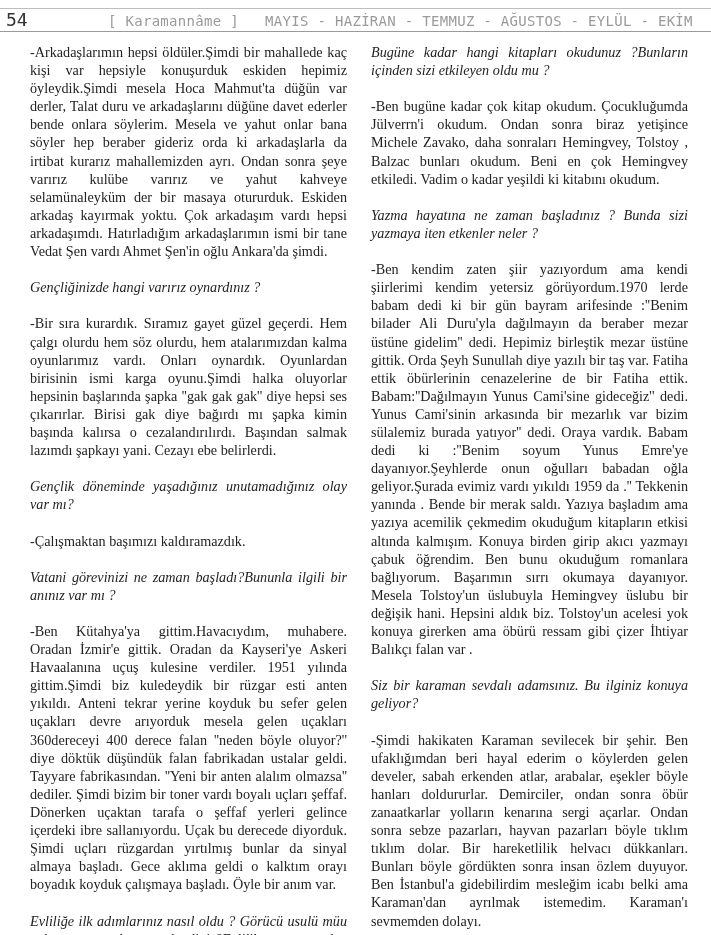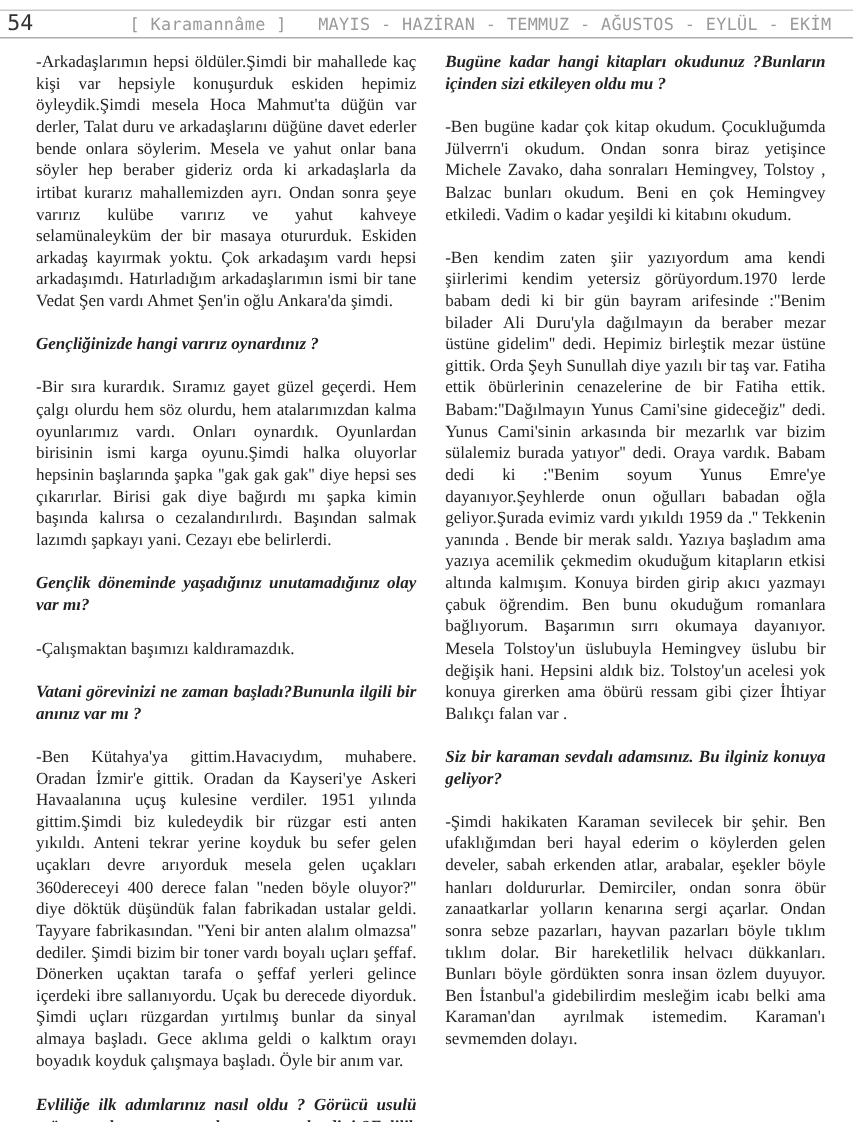--- a/index.html
+++ b/index.html
@@ -5,21 +5,21 @@
   html, body { margin:0; padding:0; background:#ffffff; }
   body { width:711px; height:935px; position:relative; overflow:hidden; font-family:"Liberation Serif", "DejaVu Serif", serif; color:#222; }
   .header { position:absolute; left:0; top:0; width:711px; height:36px;text-align:right; }
   .rule-top { position:absolute; left:0; top:8px; width:711px; height:1px; background:#bdbdbd; }
   .rule-bot { position:absolute; left:0; top:31px; width:711px; height:1px; background:#9a9a9a; }
   .page-num { position:absolute; left:6px; top:9px; font-family:"DejaVu Sans Mono", monospace; font-size:18px; color:#333; letter-spacing:0px; }
   .running { position:absolute; left:108px; top:13px; font-family:"DejaVu Sans Mono", monospace; font-size:14px; color:#9a9a9a; letter-spacing:0.3px; white-space:pre; }
   .col { position:absolute; top:43px; width:317px; font-size:14.2px; line-height:18.1px; text-align:justify; }
   .col.left { left:30px; }
   .col.right { left:371px; }
-  .q { font-style:italic; margin:0 0 18.1px 0;font-weight:bold; }
+  .q { font-style:italic; margin:0 0 18.1px 0; }
   .a { margin:0 0 18.1px 0; }
   p { margin:0; }
 </style>
 </head>
 <body>
 
 <div class="header">
   <div class="rule-top"></div>
   <div class="page-num">54</div>
   <div class="running">[ Karamannâme ]   MAYIS - HAZİRAN - TEMMUZ - AĞUSTOS - EYLÜL - EKİM  2014</div>
@@ -34,17 +34,18 @@
   <p class="a">-Çalışmaktan başımızı kaldıramazdık.</p>
   <p class="q">Vatani görevinizi ne zaman başladı?Bununla ilgili bir anınız var mı ?</p>
   <p class="a">-Ben Kütahya'ya gittim.Havacıydım, muhabere. Oradan İzmir'e gittik. Oradan da Kayseri'ye Askeri Havaalanına uçuş kulesine verdiler. 1951 yılında gittim.Şimdi biz kuledeydik bir rüzgar esti anten yıkıldı. Anteni tekrar yerine koyduk bu sefer gelen uçakları devre arıyorduk mesela gelen uçakları 360dereceyi 400 derece falan ''neden böyle oluyor?'' diye döktük düşündük falan fabrikadan ustalar geldi. Tayyare fabrikasından. ''Yeni bir anten alalım olmazsa'' dediler. Şimdi bizim bir toner vardı boyalı uçları şeffaf. Dönerken uçaktan tarafa o şeffaf yerleri gelince içerdeki ibre sallanıyordu. Uçak bu derecede diyorduk. Şimdi uçları rüzgardan yırtılmış bunlar da sinyal almaya başladı. Gece aklıma geldi o kalktım orayı boyadık  koyduk çalışmaya başladı. Öyle bir anım var.</p>
   <p class="q">Evliliğe ilk adımlarınız nasıl oldu ? Görücü usulü müu yoksa tanışarak mı evlendiniz?Evlilik yaşantınızdan kısaca bahseder misiniz?</p>
 
 </div>
 
 <div class="col right">
   <p class="q">Bugüne kadar hangi kitapları okudunuz ?Bunların içinden sizi etkileyen oldu mu ?</p>
   <p class="a">-Ben bugüne kadar çok kitap okudum. Çocukluğumda Jülverrn'i okudum. Ondan sonra biraz yetişince Michele Zavako, daha sonraları Hemingvey, Tolstoy , Balzac bunları okudum. Beni en çok Hemingvey etkiledi. Vadim o kadar yeşildi  ki kitabını okudum.</p>
+  <p class="q">Yazma hayatına ne zaman başladınız ? Bunda sizi yazmaya iten etkenler neler ?</p>
   <p class="a">-Ben kendim zaten şiir yazıyordum ama kendi şiirlerimi kendim yetersiz görüyordum.1970 lerde babam dedi ki bir gün bayram arifesinde :''Benim bilader   Ali Duru'yla dağılmayın da beraber mezar üstüne gidelim'' dedi. Hepimiz birleştik mezar üstüne gittik. Orda Şeyh Sunullah diye yazılı bir taş var. Fatiha ettik öbürlerinin cenazelerine de bir Fatiha ettik. Babam:''Dağılmayın Yunus Cami'sine gideceğiz'' dedi. Yunus Cami'sinin arkasında bir mezarlık var bizim sülalemiz burada yatıyor'' dedi. Oraya vardık. Babam dedi ki :''Benim soyum Yunus Emre'ye dayanıyor.Şeyhlerde onun oğulları babadan oğla geliyor.Şurada evimiz vardı yıkıldı 1959 da .'' Tekkenin yanında . Bende bir merak saldı. Yazıya başladım ama yazıya acemilik çekmedim okuduğum kitapların etkisi altında kalmışım. Konuya birden girip akıcı yazmayı çabuk öğrendim. Ben bunu okuduğum romanlara bağlıyorum. Başarımın sırrı okumaya dayanıyor. Mesela Tolstoy'un üslubuyla Hemingvey üslubu bir değişik hani. Hepsini aldık biz. Tolstoy'un acelesi yok konuya girerken ama öbürü ressam gibi çizer İhtiyar Balıkçı falan var .</p>
   <p class="q">Siz bir karaman sevdalı adamsınız. Bu ilginiz konuya geliyor?</p>
   <p class="a">-Şimdi hakikaten Karaman sevilecek bir şehir. Ben ufaklığımdan beri hayal ederim o köylerden gelen develer, sabah erkenden atlar, arabalar, eşekler böyle   hanları doldururlar. Demirciler, ondan sonra öbür zanaatkarlar yolların kenarına sergi açarlar. Ondan sonra sebze pazarları, hayvan pazarları böyle tıklım tıklım dolar.  Bir hareketlilik helvacı dükkanları. Bunları böyle gördükten sonra insan özlem duyuyor. Ben İstanbul'a gidebilirdim mesleğim icabı belki ama Karaman'dan ayrılmak istemedim. Karaman'ı sevmemden dolayı.</p>
 
 </div>
 
 </body></html>

